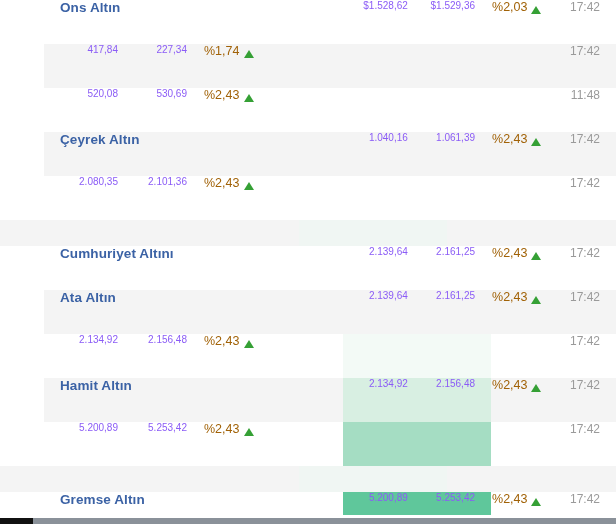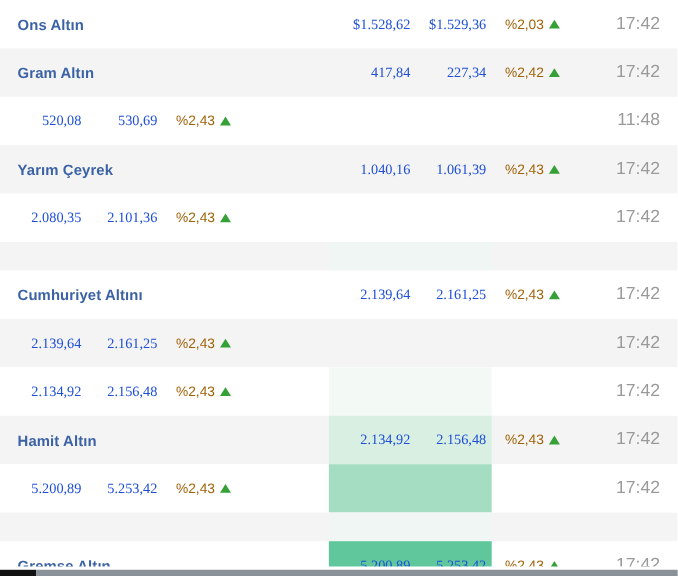--- a/index.html
+++ b/index.html
@@ -17,23 +17,24 @@
 
   #gold-table {
     width: 616px;
     position: relative;
   }
 
   .price-row {
     position: relative;
     height: 44px;
     display: flex;
-    align-items: center;
+    align-items: flex-start;
     background: #ffffff;
     box-sizing: border-box;
+    margin-left: 44px;
   }
   .price-row.alt {
     background: #f4f4f4;
   }
 
   
   .hl-band {
     position: absolute;
     left: 299px;
     width: 148px;
@@ -60,26 +61,25 @@
     color: #3b62a5;
     letter-spacing: 0.1px;
     position: relative;
     z-index: 2;
     white-space: nowrap;
   }
 
   .c-buy, .c-sell {
     width: 74px;
     text-align: right;
-    font-size: 13px;
-    color: #1d4ed8;
-    position: relative;
-    z-index: 2;
-    box-sizing: border-box;
-    font-family: Liberation Serif, serif;
+    font-size: 10px;
+    color: #8b5cf6;
+    position: relative;
+    z-index: 2;
+    box-sizing: border-box;
   }
   .c-buy { padding-right: 0px; }
   .c-sell { padding-right: 5px; }
 
   .c-pct {
     width: 52px;
     padding-left: 12px;
     text-align: left;
     font-size: 12.5px;
     color: #a16207;
@@ -100,21 +100,21 @@
     width: 0; height: 0;
     border-left: 5px solid transparent;
     border-right: 5px solid transparent;
     border-bottom: 8px solid #35a035;
   }
 
   .c-time {
     flex: 1;
     text-align: right;
     padding-right: 16px;
-    font-size: 16px;
+    font-size: 12px;
     color: #9a9a9a;
     position: relative;
     z-index: 2;
     box-sizing: border-box;
   }
 
   
   #hscrollbar {
     position: absolute;
     left: 0;
@@ -151,36 +151,35 @@
 <div id="gold-table">
     <div class="price-row">
       <div class="c-name">Ons Altın</div>
       <div class="c-buy">$1.528,62</div>
       <div class="c-sell">$1.529,36</div>
       <div class="c-pct">%2,03</div>
       <div class="c-arrow"><span class="tri-up"></span></div>
       <div class="c-time">17:42</div>
     </div>
     <div class="price-row alt">
-      <div class="c-name">Gram Altın</div>
       <div class="c-buy">417,84</div>
       <div class="c-sell">227,34</div>
-      <div class="c-pct">%2,42</div>
+      <div class="c-pct">%1,74</div>
       <div class="c-arrow"><span class="tri-up"></span></div>
       <div class="c-time">17:42</div>
     </div>
     <div class="price-row">
       <div class="c-buy">520,08</div>
       <div class="c-sell">530,69</div>
       <div class="c-pct">%2,43</div>
       <div class="c-arrow"><span class="tri-up"></span></div>
       <div class="c-time">11:48</div>
     </div>
     <div class="price-row alt">
-      <div class="c-name">Yarım Çeyrek</div>
+      <div class="c-name">Çeyrek Altın</div>
       <div class="c-buy">1.040,16</div>
       <div class="c-sell">1.061,39</div>
       <div class="c-pct">%2,43</div>
       <div class="c-arrow"><span class="tri-up"></span></div>
       <div class="c-time">17:42</div>
     </div>
     <div class="price-row">
       <div class="c-buy">2.080,35</div>
       <div class="c-sell">2.101,36</div>
       <div class="c-pct">%2,43</div>
@@ -192,20 +191,21 @@
     </div>
     <div class="price-row">
       <div class="c-name">Cumhuriyet Altını</div>
       <div class="c-buy">2.139,64</div>
       <div class="c-sell">2.161,25</div>
       <div class="c-pct">%2,43</div>
       <div class="c-arrow"><span class="tri-up"></span></div>
       <div class="c-time">17:42</div>
     </div>
     <div class="price-row alt">
+      <div class="c-name">Ata Altın</div>
       <div class="c-buy">2.139,64</div>
       <div class="c-sell">2.161,25</div>
       <div class="c-pct">%2,43</div>
       <div class="c-arrow"><span class="tri-up"></span></div>
       <div class="c-time">17:42</div>
     </div>
     <div class="price-row">
       <div class="hl-band" style="background: rgb(243, 250, 246);"></div>
       <div class="c-buy">2.134,92</div>
       <div class="c-sell">2.156,48</div>

